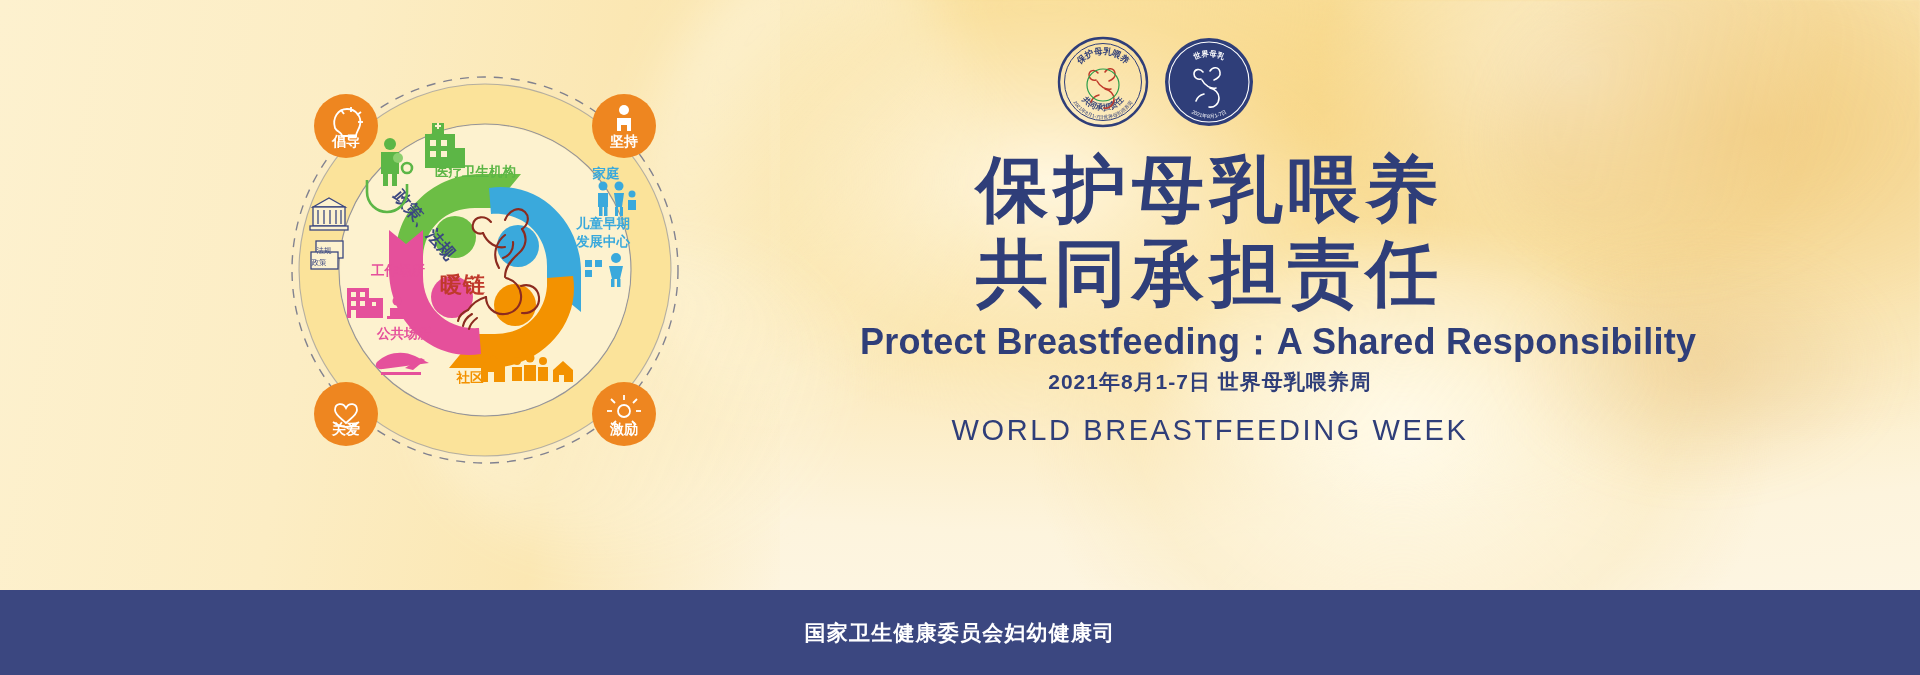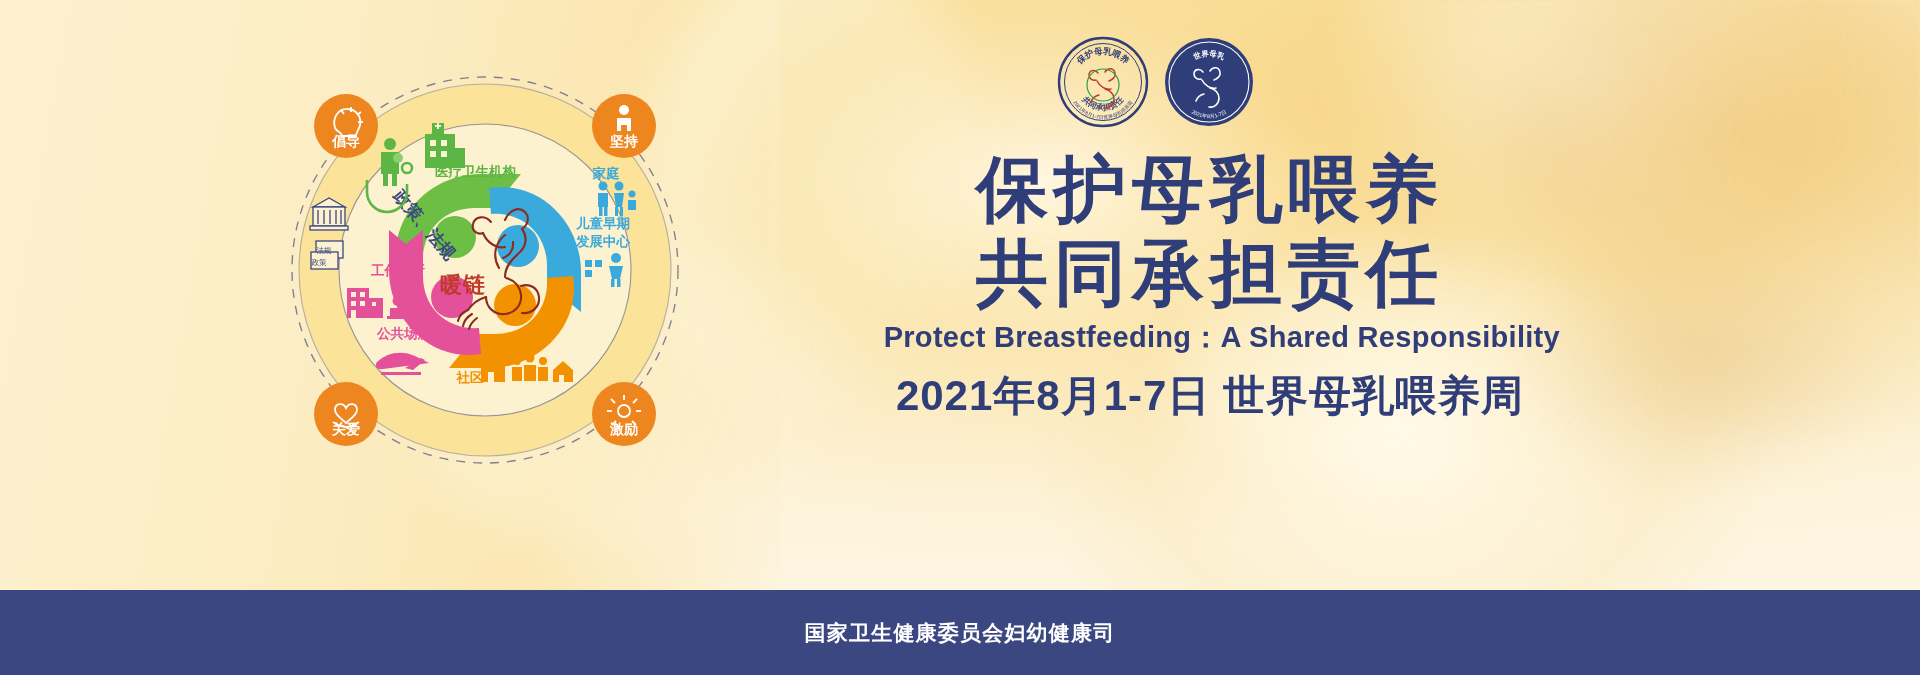--- a/index.html
+++ b/index.html
@@ -74,28 +74,28 @@
     text-align:center;
     color:#2f3e79;
     font-size:72px; font-weight:bold;
     letter-spacing:6px; line-height:1.16;
     white-space:nowrap;
   }
   .title-cn .l2 { display:block; }
 
   .subtitle-en {
     position:absolute; left:0; top:300px; width:700px;
-    text-align:right;
-    color:#2f3e79; font-size:29px; font-weight:bold; letter-spacing:.3px;
+    text-align:center;
+    color:#2f3e79; font-size:36px; font-weight:bold; letter-spacing:.3px;
     white-space:nowrap;
   }
   .date-cn {
     position:absolute; left:0; top:350px; width:700px;
     text-align:center;
-    color:#2f3e79; font-size:42px; font-weight:bold; letter-spacing:1px;
+    color:#2f3e79; font-size:21px; font-weight:bold; letter-spacing:1px;
     white-space:nowrap;
   }
   .week-en {
     position:absolute; left:0; top:396px; width:700px;
     text-align:center;
     color:#2f3e79; font-size:29px; font-weight:normal; letter-spacing:2.6px;
     white-space:nowrap;
   }
 
   
@@ -415,20 +415,21 @@
       </div>
     </div>
 
     <div class="title-cn">
       <span class="l1">保护母乳喂养</span>
       <span class="l2">共同承担责任</span>
     </div>
 
     <div class="subtitle-en">Protect Breastfeeding：A Shared Responsibility</div>
     <div class="date-cn">2021年8月1-7日 世界母乳喂养周</div>
+    <div class="week-en">WORLD BREASTFEEDING WEEK</div>
   </div>
 
   <div class="footer">
     <div class="footer-inner">
       <div class="footer-org">国家卫生健康委员会妇幼健康司</div>
     </div>
   </div>
 
 </div>
 

